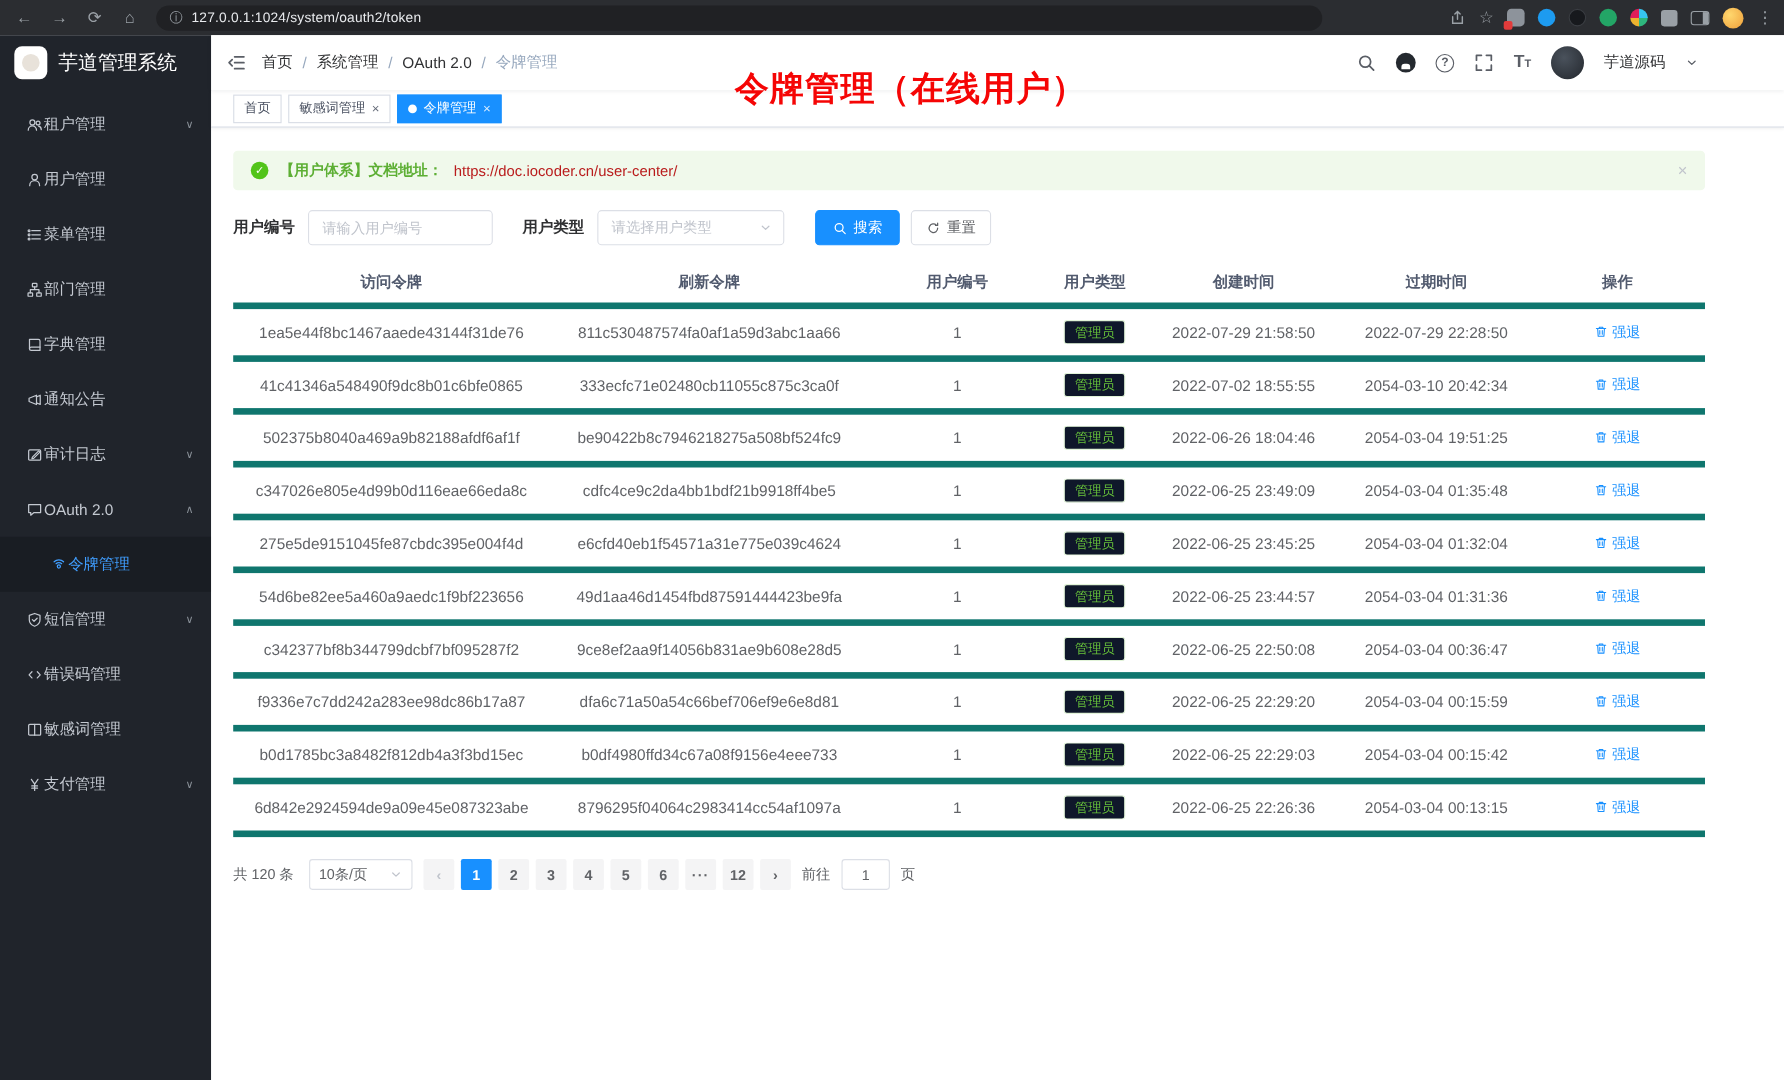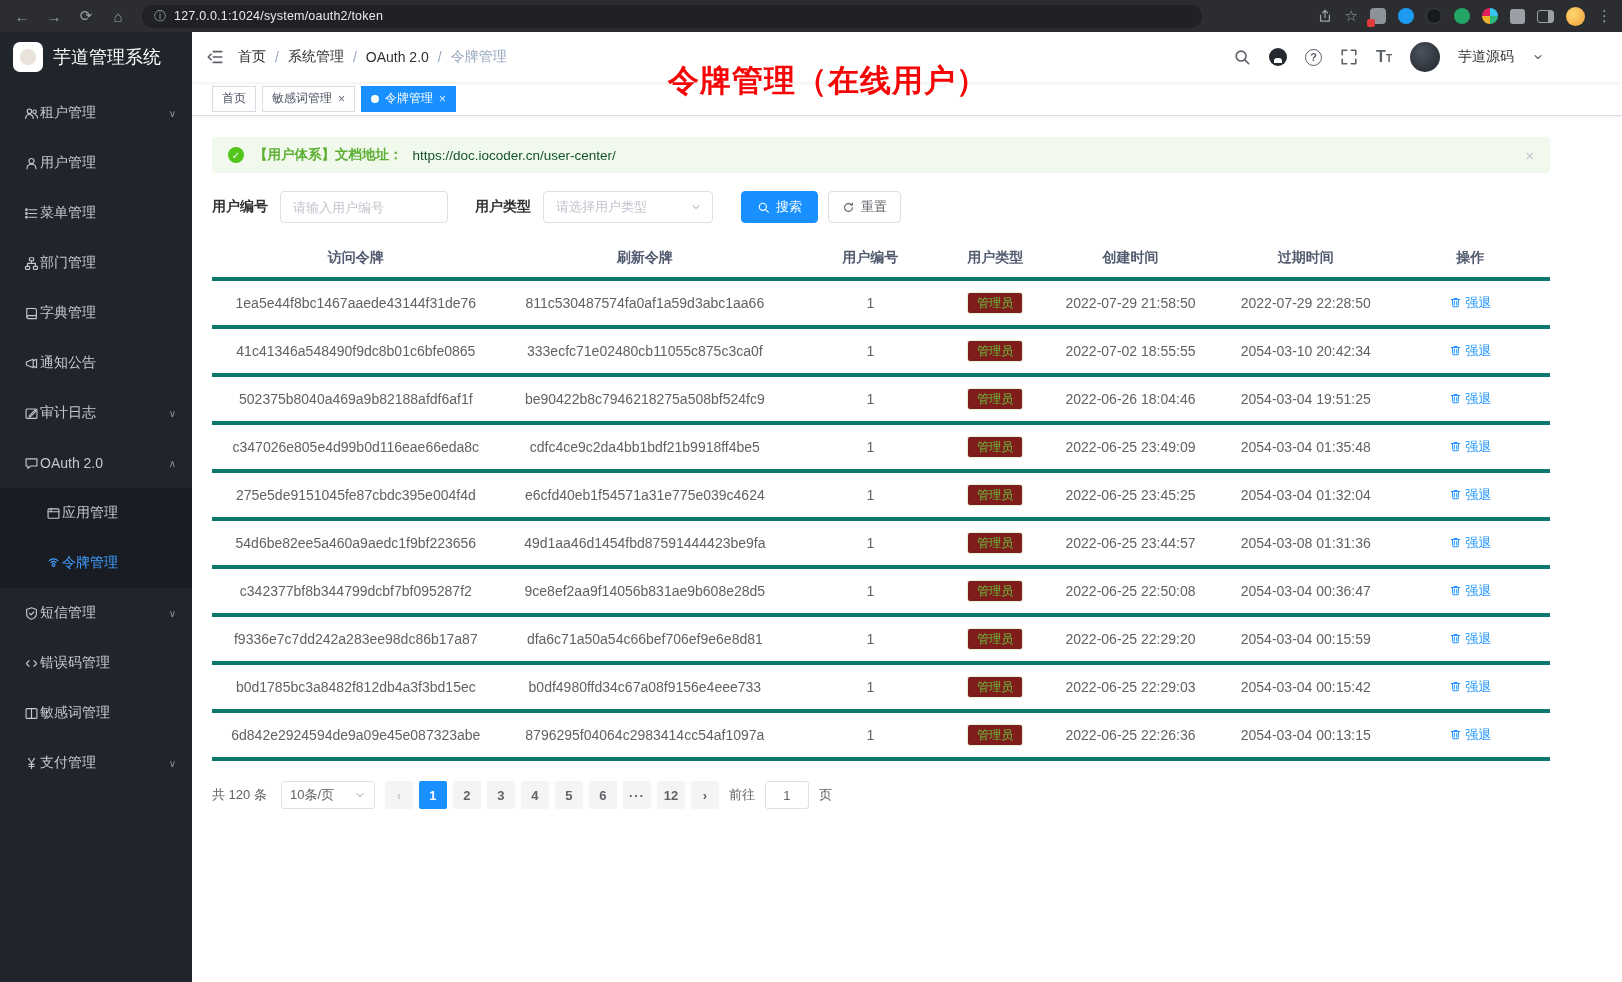--- a/index.html
+++ b/index.html
@@ -69,47 +69,47 @@
   .tag .dot{width:8px;height:8px;border-radius:50%;background:#fff;display:inline-block}
   .tag .x{font-size:12px;line-height:1;opacity:.85}
   .tag.active{background:#1890ff;border-color:#1890ff;color:#fff}
 
   
   .main{position:absolute;left:192px;top:116px;right:0;bottom:0;background:#fff;padding:21px 72px 0 20px;overflow:hidden}
 
   .alert{height:36px;background:#f0f9eb;border-radius:4px;display:flex;align-items:center;gap:10px;padding:0 16px;font-size:13.5px;color:#5daf34;margin-bottom:18px}
   .check{width:16px;height:16px;border-radius:50%;background:#52c41a;color:#fff;font-size:10px;display:inline-flex;align-items:center;justify-content:center;flex:none}
   .alert-text{font-weight:700}
-  .alert-link{color:#14532d;text-decoration:none;cursor:pointer}
+  .alert-link{color:#b91c1c;text-decoration:none;cursor:pointer}
   .alert-close{margin-left:auto;color:#c0c4cc;font-size:15px;cursor:pointer}
 
   .filters{display:flex;align-items:center;margin-bottom:16px}
   .f-label{font-size:14px;font-weight:700;color:#303133;margin-right:12px;white-space:nowrap}
   .f-input{width:168px;height:32px;border:1px solid #dcdfe6;border-radius:4px;padding:0 12px;font-size:13px;color:#606266;outline:none;font-family:inherit}
   .f-input::placeholder{color:#c0c4cc}
   .lbl2{margin-left:27px}
   .f-select{width:170px;height:32px;border:1px solid #dcdfe6;border-radius:4px;display:flex;align-items:center;justify-content:space-between;padding:0 10px 0 12px;cursor:pointer}
   .f-select .ph{font-size:13px;color:#c0c4cc}
   .sel-caret{width:12px;height:12px}
   .sel-caret *{fill:none;stroke:#c0c4cc;stroke-width:1.5;stroke-linecap:round;stroke-linejoin:round}
   .btn{height:32px;border-radius:4px;display:inline-flex;align-items:center;gap:6px;font-size:13px;cursor:pointer;font-family:inherit}
   .btn-primary{background:#1890ff;border:1px solid #1890ff;color:#fff;padding:0 15px;margin-left:28px}
   .btn-plain{background:#fff;border:1px solid #dcdfe6;color:#606266;padding:0 13px;margin-left:10px}
   .bic{width:13px;height:13px}
   .bic *{fill:none;stroke:currentColor;stroke-width:1.4;stroke-linecap:round;stroke-linejoin:round}
 
   
   .table{font-size:14px;color:#606266}
-  .thead,.trow{display:flex;align-items:center;border-bottom:4px solid #0f766e}
+  .thead,.trow{display:flex;align-items:center;border-bottom:6px solid #0f766e}
   .thead{height:42px}
   .trow{height:48px}
   .cell{text-align:center;overflow:hidden;white-space:nowrap}
   .hc{font-weight:700;color:#515a6e}
   .c1{flex:0 0 21.5%}.c2{flex:0 0 21.7%}.c3{flex:0 0 12%}.c4{flex:0 0 6.7%}.c5{flex:0 0 13.5%}.c6{flex:0 0 12.7%}.c7{flex:1}
-  .tag-success{display:inline-block;background:#7f1d1d;border:1px solid #e1f3d8;color:#67c23a;font-size:12px;line-height:20px;padding:0 9px;border-radius:3px}
+  .tag-success{display:inline-block;background:#0f172a;border:1px solid #e1f3d8;color:#67c23a;font-size:12px;line-height:20px;padding:0 9px;border-radius:3px}
   .link-action{display:inline-flex;align-items:center;gap:3px;color:#1890ff;font-size:13px;cursor:pointer;text-decoration:none}
   .link-action .ic{width:13px;height:13px}
 
   
   .pager{display:flex;align-items:center;gap:10px;margin-top:20px;font-size:13px;color:#606266}
   .p-total{margin-right:4px}
   .psize{width:94px;height:28px;border:1px solid #dcdfe6;border-radius:3px;display:flex;align-items:center;justify-content:space-between;padding:0 8px;cursor:pointer;background:#fff}
   .p-pages{display:flex;align-items:center;gap:6px}
   .pbtn{min-width:28px;height:28px;padding:0 4px;border-radius:2px;background:#f4f4f5;display:inline-flex;align-items:center;justify-content:center;font-size:13px;font-weight:600;color:#606266;cursor:pointer}
   .pbtn.active{background:#1890ff;color:#fff}
@@ -215,27 +215,20 @@
           </svg>
           <span>审计日志</span>
           <span class="chev">∨</span>
         </div>
         <div class="menu-item">
           <svg viewBox="0 0 16 16" class="ic">
             <path d="M2.2 3h11.6v7.6H7.4l-3.2 2.6v-2.6H2.2z"></path>
           </svg>
           <span>OAuth 2.0</span>
           <span class="chev">∧</span>
-        </div>
-        <div class="menu-item sub">
-          <svg viewBox="0 0 16 16" class="ic">
-            <rect x="2.2" y="3" width="11.6" height="10" rx="1"></rect>
-            <path d="M2.2 6.2h11.6M5.4 3v3.2"></path>
-          </svg>
-          <span>应用管理</span>
         </div>
         <div class="menu-item sub active">
           <svg viewBox="0 0 16 16" class="ic">
             <circle cx="8" cy="9.6" r="1.5"></circle>
             <path d="M5.3 6.9a3.8 3.8 0 0 1 5.4 0M3.4 5a6.5 6.5 0 0 1 9.2 0"></path>
           </svg>
           <span>令牌管理</span>
         </div>
         <div class="menu-item">
           <svg viewBox="0 0 16 16" class="ic">
@@ -443,21 +436,21 @@
                 </svg>
                 <span>强退</span>
               </a></div>
           </div>
           <div class="trow">
             <div class="cell c1">54d6be82ee5a460a9aedc1f9bf223656</div>
             <div class="cell c2">49d1aa46d1454fbd87591444423be9fa</div>
             <div class="cell c3">1</div>
             <div class="cell c4"><span class="tag-success">管理员</span></div>
             <div class="cell c5">2022-06-25 23:44:57</div>
-            <div class="cell c6">2054-03-08 01:31:36</div>
+            <div class="cell c6">2054-03-04 01:31:36</div>
             <div class="cell c7"><a class="link-action">
                 <svg viewBox="0 0 16 16" class="ic">
                   <path d="M2.8 4.4h10.4M6 4.4V3h4v1.4M4.2 4.4l.6 8.8h6.4l.6-8.8M6.6 6.8v4M9.4 6.8v4"></path>
                 </svg>
                 <span>强退</span>
               </a></div>
           </div>
           <div class="trow">
             <div class="cell c1">c342377bf8b344799dcbf7bf095287f2</div>
             <div class="cell c2">9ce8ef2aa9f14056b831ae9b608e28d5</div>

